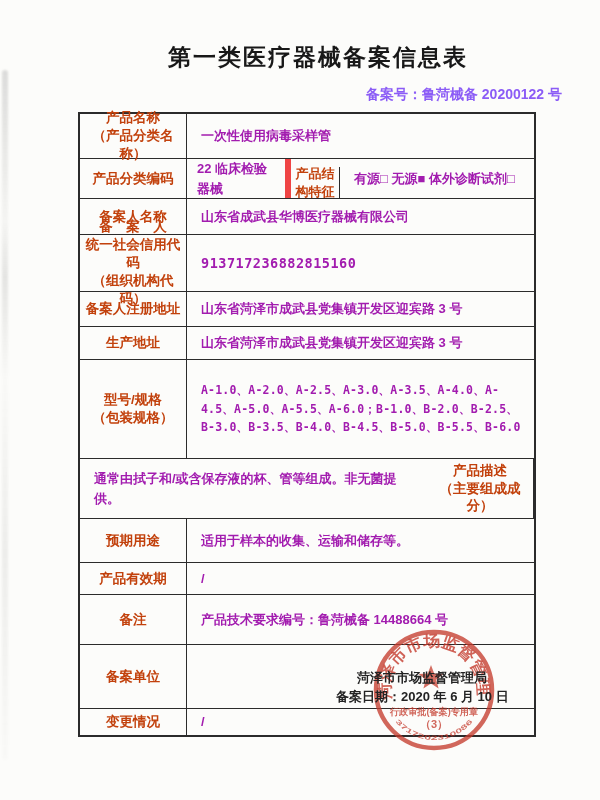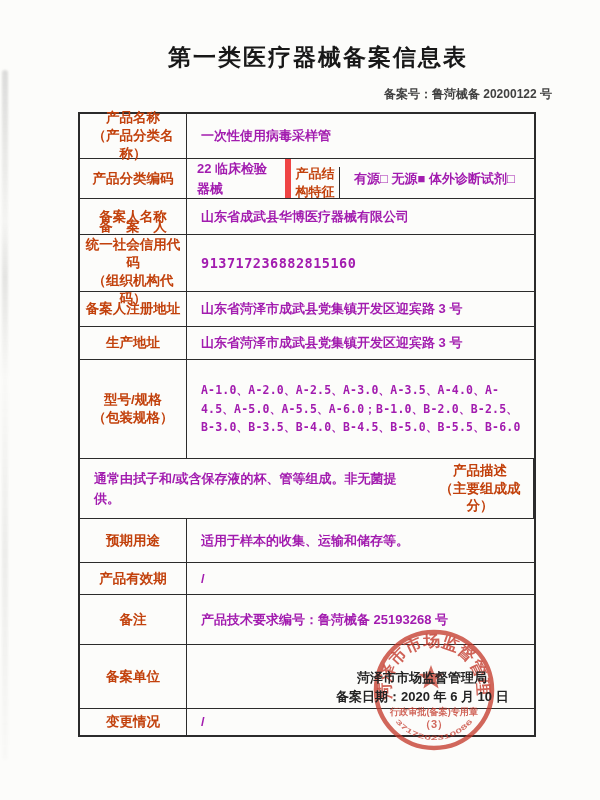--- a/index.html
+++ b/index.html
@@ -21,22 +21,22 @@
       rgba(110,110,110,.10) 70%, rgba(110,110,110,.02));
     filter:blur(1px);border-radius:3px;
   }
 
   .doc-title{
     position:absolute;top:42px;left:0;width:100%;
     text-align:center;font-size:23px;font-weight:bold;
     letter-spacing:2px;margin:0;color:#181818;
   }
   .filing-no{
-    position:absolute;top:86px;right:84px;
-    font-size:12px;font-weight:bold;color:#404040;
+    position:absolute;top:86px;right:74px;
+    font-size:14px;font-weight:bold;color:#8b5cf6;
   }
 
   
   .ftable{
     position:absolute;left:78px;top:112px;width:458px;
     border:2px solid #2b2b2b;box-sizing:border-box;
     background:transparent;
   }
   .frow{display:flex;border-bottom:1px solid #2b2b2b;box-sizing:border-box;}
   .frow:last-child{border-bottom:none;}
@@ -134,21 +134,21 @@
       <div class="cell val">适用于样本的收集、运输和储存等。</div>
     </div>
 
     <div class="frow" style="height:32px">
       <div class="cell lbl">产品有效期</div>
       <div class="cell val">/</div>
     </div>
 
     <div class="frow" style="height:50px">
       <div class="cell lbl">备注</div>
-      <div class="cell val">产品技术要求编号：鲁菏械备 25193268 号</div>
+      <div class="cell val">产品技术要求编号：鲁菏械备 14488664 号</div>
     </div>
 
     <div class="frow" style="height:64px">
       <div class="cell lbl">备案单位</div>
       <div class="cell val"></div>
     </div>
 
     <div class="frow" style="height:26px">
       <div class="cell lbl">变更情况</div>
       <div class="cell val">/</div>

